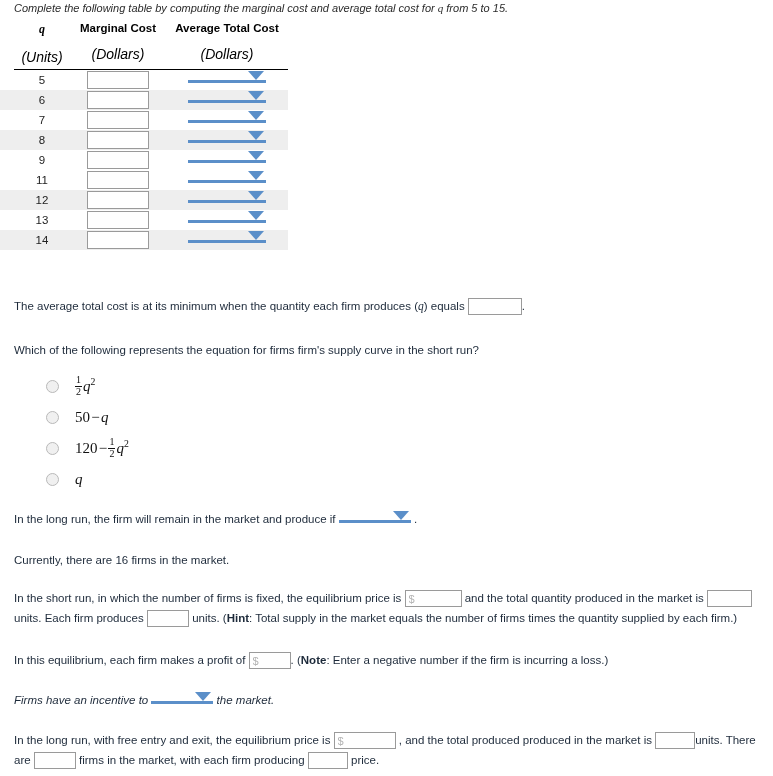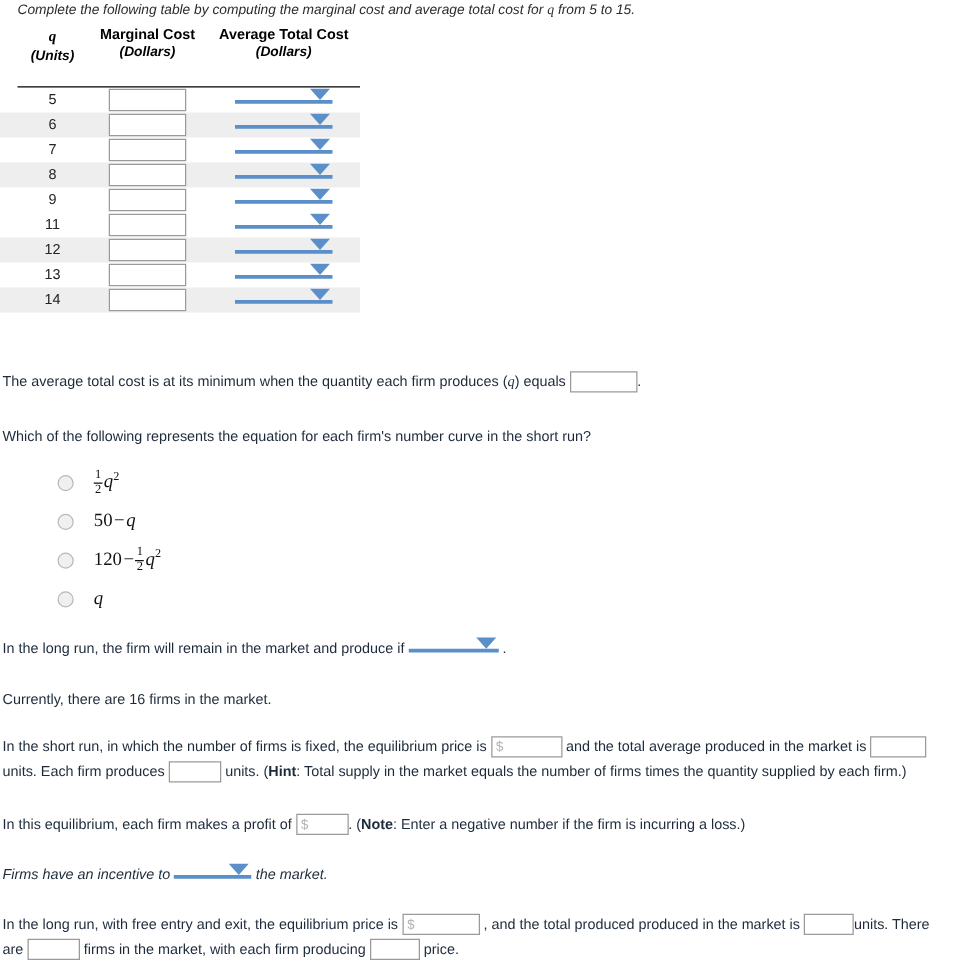--- a/index.html
+++ b/index.html
@@ -43,23 +43,23 @@
   .th {
     position: absolute;
     text-align: center;
     font-weight: bold;
     font-size: 11.5px;
     color: #000000;
   }
   .th .sub {
     display: block;
     font-style: italic;
-    font-weight: bold;
-    font-size: 11px;
-    margin-top: 2px;
+    font-weight: normal;
+    font-size: 14px;
+    margin-top: 12px;
   }
   .th-q    { left: 12px;  width: 60px; }
   .th-mc   { left: 72px;  width: 92px; }
   .th-atc  { left: 164px; width: 126px; }
   .th-q .main { font-family: "Liberation Serif", serif; font-style: italic; font-weight: bold; font-size: 12px;}
 
   .head-rule {
     position: absolute;
     top: 47px;
     left: 14px;
@@ -146,21 +146,21 @@
     border-left: 8px solid transparent;
     border-right: 8px solid transparent;
     border-top: 9px solid #5b8fc9;
   }
   .ddl.table-ddl { width: 78px; height: 18px; }
   .ddl.table-ddl .line { width: 78px; }
 
   
   .para {
     position: absolute;
-    left: 2px;
+    left: 14px;
     font-size: 11.5px;
     color: #1d2a3a;
     line-height: 20px;
   }
   .para .var {
     font-family: "Liberation Serif", serif;
     font-style: italic;
   }
   .inline-box {
     display: inline-block;
@@ -359,21 +359,21 @@
           </span>
         </div>
       </div>
     </div>
 </div>
 
 <div class="para" style="top:296px;">
   <span>The average total cost is at its minimum when the quantity each firm produces (</span><span class="var">q</span><span>) equals </span><input class="inline-box" style="width: 54px;" type="text" value=""><span>.</span>
 </div>
 
-<div class="para" style="top:340px;">Which of the following represents the equation for each firm's number curve in the short run?</div>
+<div class="para" style="top:340px;">Which of the following represents the equation for firms firm's supply curve in the short run?</div>
 
 <div class="options">
   <div class="opt">
     <span class="radio"></span>
     <span class="opt-label"><span class="frac"><span class="num">1</span><span class="den">2</span></span><i>q</i><sup class="exp">2</sup></span>
   </div>
   <div class="opt">
     <span class="radio"></span>
     <span class="opt-label">50 − <i>q</i></span>
   </div>
@@ -387,21 +387,21 @@
   </div>
 </div>
 
 <div class="para" style="top:509px;">
   <span>In the long run, the firm will remain in the market and produce if </span><span class="ddl inline-ddl"><span class="line"></span><span class="tri"></span></span><span> .</span>
 </div>
 
 <div class="para" style="top:550px;">Currently, there are 16 firms in the market.</div>
 
 <div class="para" style="top:588px; width:752px;">
-  <span>In the short run, in which the number of firms is fixed, the equilibrium price is </span><input class="inline-box" style="width: 57px;" type="text" placeholder="$"><span> and the total average produced in the market is </span><input class="inline-box" style="width: 45px;" type="text" value=""><br>
+  <span>In the short run, in which the number of firms is fixed, the equilibrium price is </span><input class="inline-box" style="width: 57px;" type="text" placeholder="$"><span> and the total quantity produced in the market is </span><input class="inline-box" style="width: 45px;" type="text" value=""><br>
   <span>units. Each firm produces </span><input class="inline-box" style="width: 42px;" type="text" value=""><span> units. (</span><b>Hint</b><span>: Total supply in the market equals the number of firms times the quantity supplied by each firm.)</span>
 </div>
 
 <div class="para" style="top:650px;">
   <span>In this equilibrium, each firm makes a profit of </span><input class="inline-box" style="width: 42px;" type="text" placeholder="$"><span>. (</span><b>Note</b><span>: Enter a negative number if the firm is incurring a loss.)</span>
 </div>
 
 <div class="para" style="top:690px;font-style:italic;">
   <span>Firms have an incentive to </span><span class="ddl inline-ddl" style="width:62px;"><span class="line" style="width:62px;"></span><span class="tri"></span></span><span> the market.</span>
 </div>

